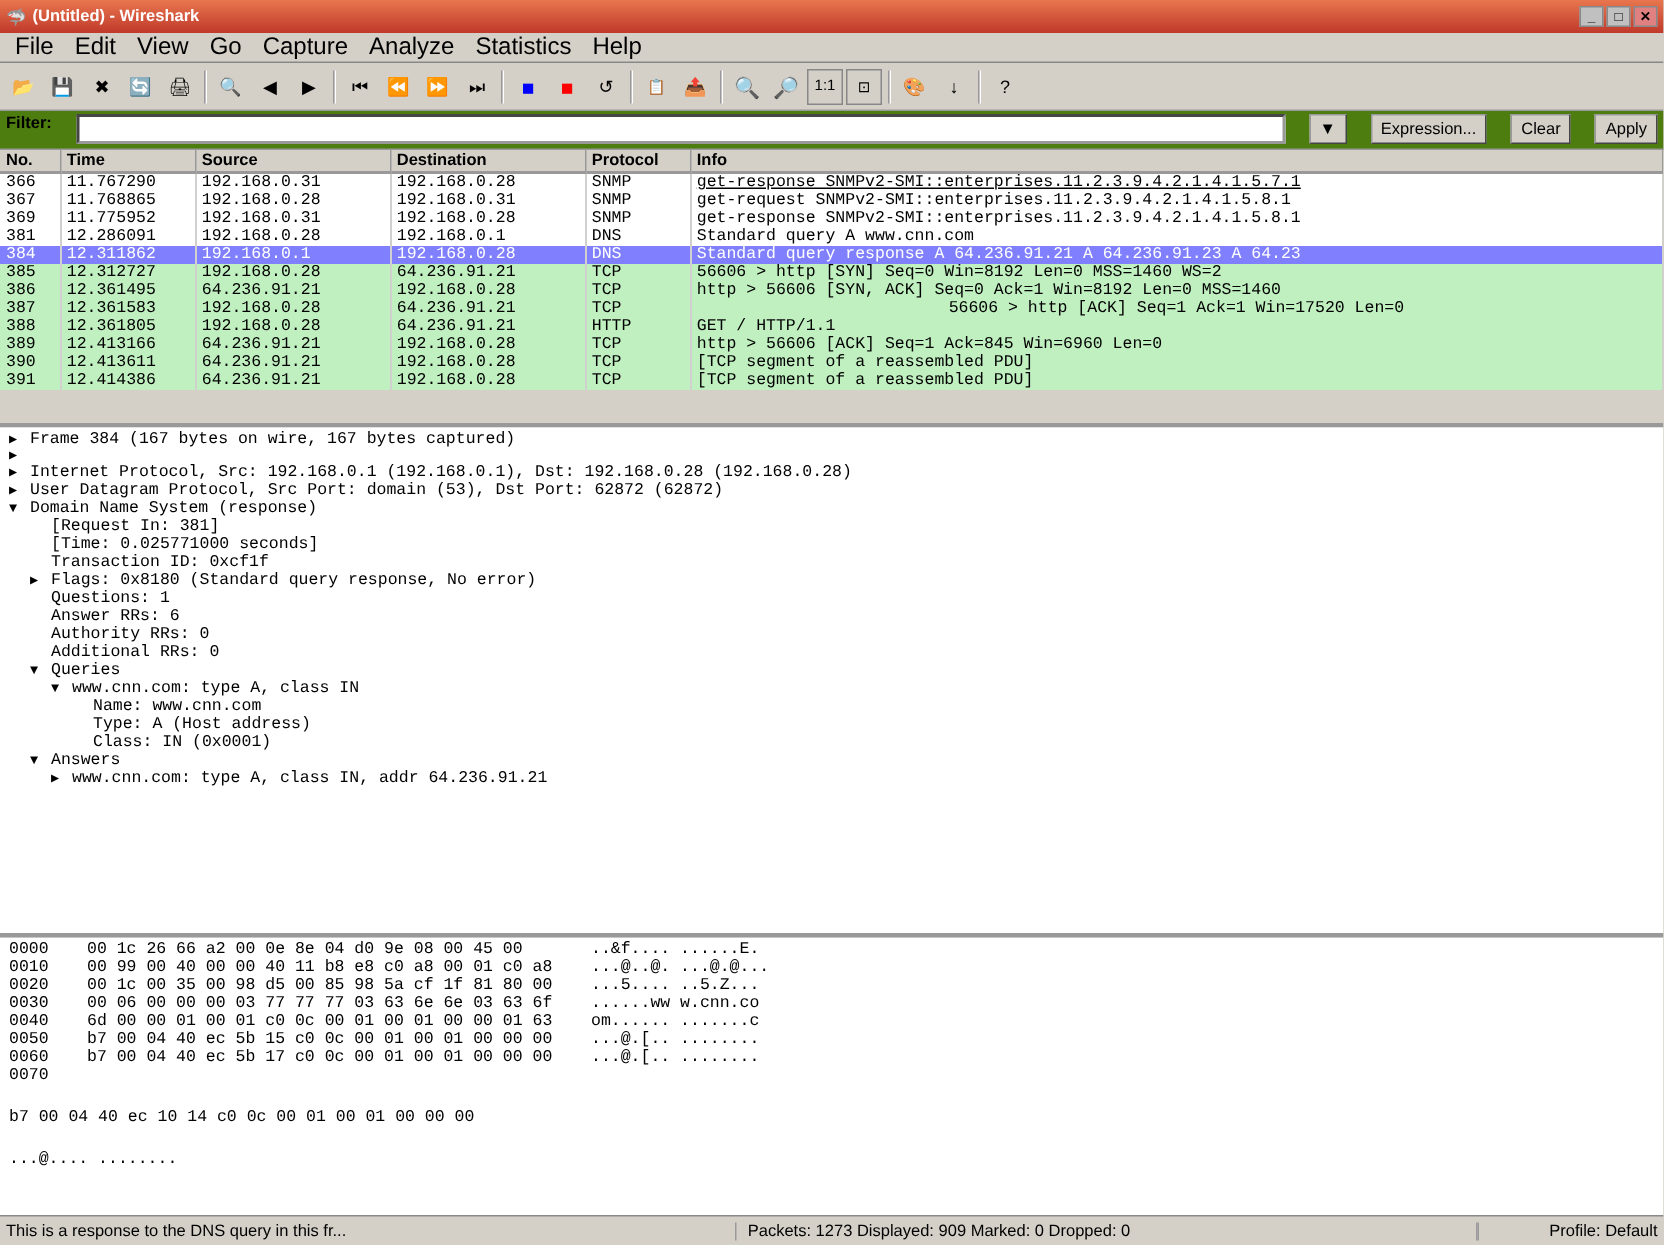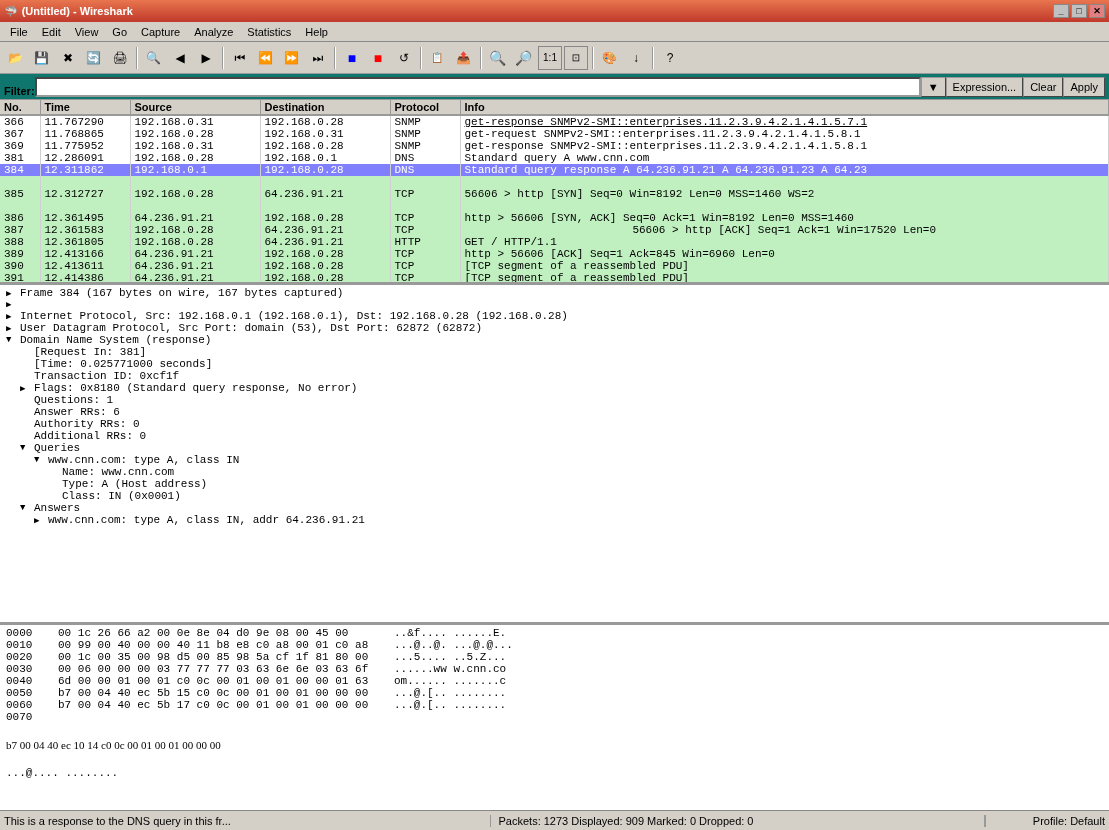--- a/index.html
+++ b/index.html
@@ -31,21 +31,21 @@
     
     
     #menu-bar {
       background: #d4d0c8;
       height: 20px;
       display: flex;
       align-items: center;
       padding: 0 4px;
       border-bottom: 1px solid #888;
       font-family: Arial, sans-serif;
-      font-size: 11px;
+      font-size: 16px;
       gap: 2px;
     }
     .menu-item {
       padding: 1px 6px;
       cursor: pointer;
     }
     
     
     #toolbar {
       background: #d4d0c8;
@@ -61,27 +61,27 @@
       width: 24px; height: 24px;
       background: #d4d0c8;
       border: 1px solid transparent;
       display: flex; align-items: center; justify-content: center;
       cursor: pointer; font-size: 12px;
     }
     .toolbar-sep { width: 2px; height: 22px; border-left: 1px solid #999; border-right: 1px solid #fff; margin: 0 2px; }
     
     
     #filter-bar {
-      background: #0f766e;
+      background: #4d7c0f;
       height: 26px;
       display: flex;
-      align-items: flex-end;
+      align-items: flex-start;
       padding: 2px 4px;
       border-bottom: 1px solid #999;
-      gap: 0;
+      gap: 16px;
       font-family: Arial, sans-serif;
       font-size: 11px;
     }
     #filter-label { font-weight: bold; }
     #filter-input {
       flex: 1;
       height: 20px;
       border: 2px inset #999;
       background: white;
       padding: 1px 2px;
@@ -288,21 +288,21 @@
               <tr style="background: rgb(128, 128, 255); color: white;">
                 <td style="white-space: nowrap; overflow: hidden; padding: 0px 4px; border-right: 1px solid rgb(208, 208, 208);">384</td>
                 <td style="white-space: nowrap; overflow: hidden; padding: 0px 4px; border-right: 1px solid rgb(208, 208, 208);">12.311862</td>
                 <td style="white-space: nowrap; overflow: hidden; padding: 0px 4px; border-right: 1px solid rgb(208, 208, 208);">192.168.0.1</td>
                 <td style="white-space: nowrap; overflow: hidden; padding: 0px 4px; border-right: 1px solid rgb(208, 208, 208);">192.168.0.28</td>
                 <td style="white-space: nowrap; overflow: hidden; padding: 0px 4px; border-right: 1px solid rgb(208, 208, 208);">DNS</td>
                 <td style="white-space: nowrap; overflow: hidden; max-width: 500px; padding: 0px 4px; border-right: 1px solid rgb(208, 208, 208);">Standard query response A 64.236.91.21 A 64.236.91.23 A 64.23</td>
               </tr>
               <tr style="background: rgb(192, 240, 192); color: black;">
                 <td style="white-space: nowrap; overflow: hidden; padding: 0px 4px; border-right: 1px solid rgb(208, 208, 208);">385</td>
-                <td style="white-space: nowrap; overflow: hidden; padding: 12px 4px; border-right: 1px solid rgb(208, 208, 208);">12.312727</td>
+                <td style="white-space: nowrap; overflow: hidden; padding: 0px 4px; border-right: 1px solid rgb(208, 208, 208);">12.312727</td>
                 <td style="white-space: nowrap; overflow: hidden; padding: 0px 4px; border-right: 1px solid rgb(208, 208, 208);">192.168.0.28</td>
                 <td style="white-space: nowrap; overflow: hidden; padding: 0px 4px; border-right: 1px solid rgb(208, 208, 208);">64.236.91.21</td>
                 <td style="white-space: nowrap; overflow: hidden; padding: 0px 4px; border-right: 1px solid rgb(208, 208, 208);">TCP</td>
                 <td style="white-space: nowrap; overflow: hidden; max-width: 500px; padding: 0px 4px; border-right: 1px solid rgb(208, 208, 208);">56606 &gt; http [SYN] Seq=0 Win=8192 Len=0 MSS=1460 WS=2</td>
               </tr>
               <tr style="background: rgb(192, 240, 192); color: black;">
                 <td style="white-space: nowrap; overflow: hidden; padding: 0px 4px; border-right: 1px solid rgb(208, 208, 208);">386</td>
                 <td style="white-space: nowrap; overflow: hidden; padding: 0px 4px; border-right: 1px solid rgb(208, 208, 208);">12.361495</td>
                 <td style="white-space: nowrap; overflow: hidden; padding: 0px 4px; border-right: 1px solid rgb(208, 208, 208);">64.236.91.21</td>
                 <td style="white-space: nowrap; overflow: hidden; padding: 0px 4px; border-right: 1px solid rgb(208, 208, 208);">192.168.0.28</td>
@@ -471,21 +471,21 @@
             <span style="min-width: 320px;">b7 00 04 40 ec 5b 15 c0  0c 00 01 00 01 00 00 00</span>
             <span>...@.[.. ........</span>
           </div>
           <div style="display: flex; gap: 16px; padding: 0px 4px;">
             <span style="min-width: 36px;">0060</span>
             <span style="min-width: 320px;">b7 00 04 40 ec 5b 17 c0  0c 00 01 00 01 00 00 00</span>
             <span>...@.[.. ........</span>
           </div>
           <div style="display: flex; gap: 16px; padding: 0px 4px; flex-direction: column;">
             <span style="min-width: 36px;">0070</span>
-            <span style="min-width: 320px; font-family: Liberation Serif, serif;">b7 00 04 40 ec 10 14 c0  0c 00 01 00 01 00 00 00</span>
+            <span style="min-width: 320px;">b7 00 04 40 ec 10 14 c0  0c 00 01 00 01 00 00 00</span>
             <span>...@.... ........</span>
           </div>
         </div>
     </div>
 
   </div>
 
   <div id="status-bar">
     <span id="status-left" style="flex:1; border-right:1px solid #999; padding-right:8px;">This is a response to the DNS query in this fr...</span>
     <span id="status-middle" style="flex:1; padding:0 8px; border-right:1px solid #999;">Packets: 1273 Displayed: 909 Marked: 0 Dropped: 0</span>

